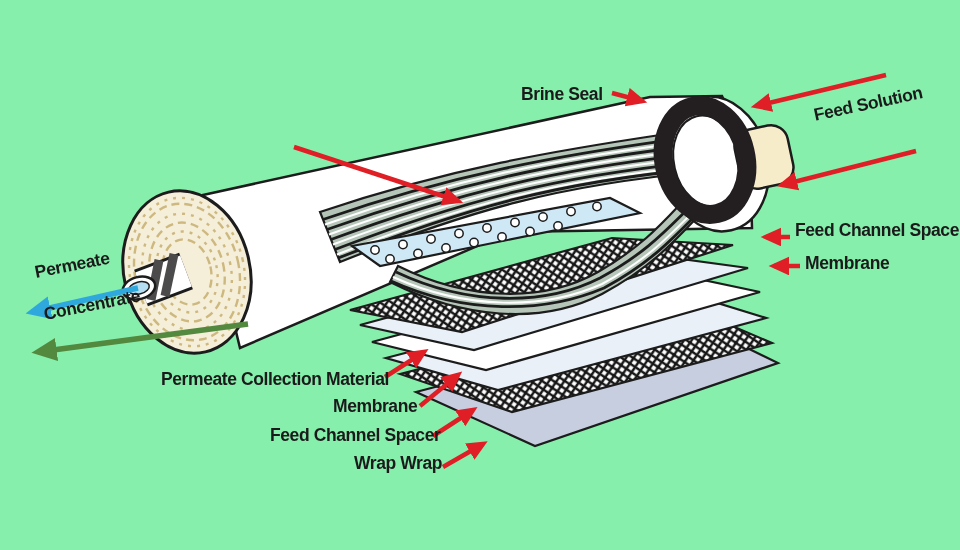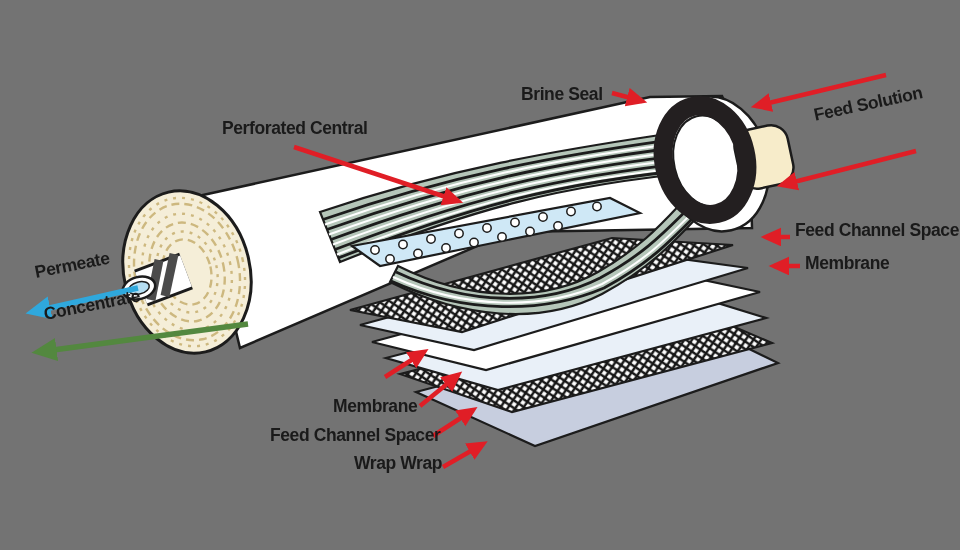--- a/index.html
+++ b/index.html
@@ -1,16 +1,16 @@
 <!DOCTYPE html>
 <html style="--arrow_red: #e01e26; --arrow_blue: #2fa8dd; --arrow_green: #53883f; --outline: #1c1c1c; --label_text: #1a1a1a; --cylinder_body: #ffffff; --end_face: #f5eed8; --spiral: #cdb87f; --brine_seal: #231f20; --feed_tube: #f7ecca; --perforated_tube: #cfe8f6; --membrane_sheet: #e9f0f8; --white_sheet: #ffffff; --outer_wrap_sheet: #c7cedf; --stripe_green: #b5c6b9;"><head>
 <meta charset="utf-8">
 <style>
   html,body{margin:0;padding:0;background:#fff}
-  .canvas{position:relative;width:960px;height:550px;background:#737373;overflow:hidden;
+  .canvas{position:relative;width:960px;height:550px;background:#86efac;overflow:hidden;
           font-family:"Liberation Sans",sans-serif}
   .canvas svg{position:absolute;left:0;top:0}
   .lbl{position:absolute;font-weight:bold;font-size:17.5px;line-height:1.05;
        letter-spacing:-0.4px;color:var(--label_text,#1a1a1a);white-space:nowrap}
   .rot{transform-origin:left center}
 
   
   .body-fill{fill:var(--cylinder_body,#fff);stroke:var(--outline,#1c1c1c);stroke-width:2.5}
   .sheet-blue{fill:var(--membrane_sheet,#e8eff8);stroke:var(--outline,#1c1c1c);stroke-width:2.2}
   .sheet-white{fill:var(--white_sheet,#fff);stroke:var(--outline,#1c1c1c);stroke-width:2.2}
@@ -147,22 +147,22 @@
     <path class="red" marker-end="url(#mr)" d="M 420,406 L 458,375"></path>
     <path class="red" marker-end="url(#mr)" d="M 433,436 L 473,410"></path>
     <path class="red" marker-end="url(#mr)" d="M 443,467 L 483,444"></path>
     <path class="blue" marker-end="url(#mb)" d="M 138,288 L 32,312"></path>
     <path class="green" marker-end="url(#mg)" d="M 248,324 L 38,352"></path>
   </g>
 </svg>
 
 <div class="lbl" style="left:521px;top:85px">Brine Seal</div>
 <div class="lbl rot" style="left:814px;top:106px;transform:rotate(-12deg)">Feed Solution</div>
-<div class="lbl" style="left:222px;top:119px">Perforated Central</div>
 <div class="lbl" style="left:795px;top:221px">Feed Channel Spacer</div>
 <div class="lbl" style="left:805px;top:254px">Membrane</div>
 <div class="lbl rot" style="left:35px;top:263px;transform:rotate(-11deg)">Permeate</div>
 <div class="lbl rot" style="left:44px;top:305px;transform:rotate(-11deg)">Concentrate</div>
+<div class="lbl" style="left:161px;top:370px">Permeate Collection Material</div>
 <div class="lbl" style="left:333px;top:397px">Membrane</div>
 <div class="lbl" style="left:270px;top:426px">Feed Channel Spacer</div>
 <div class="lbl" style="left:354px;top:454px">Wrap Wrap</div>
 
 </div>
 
 </body></html>

